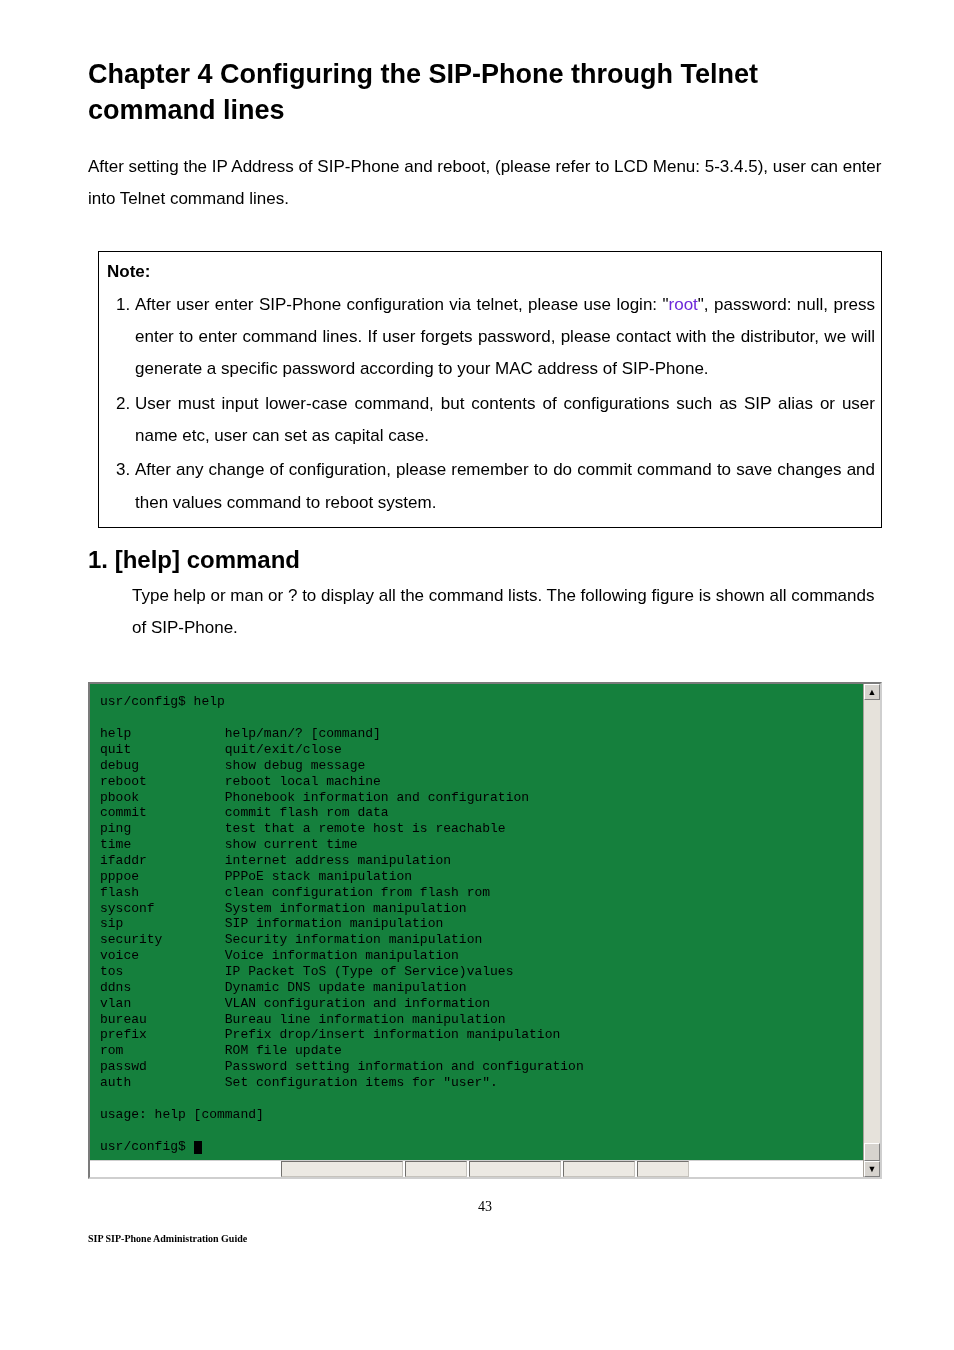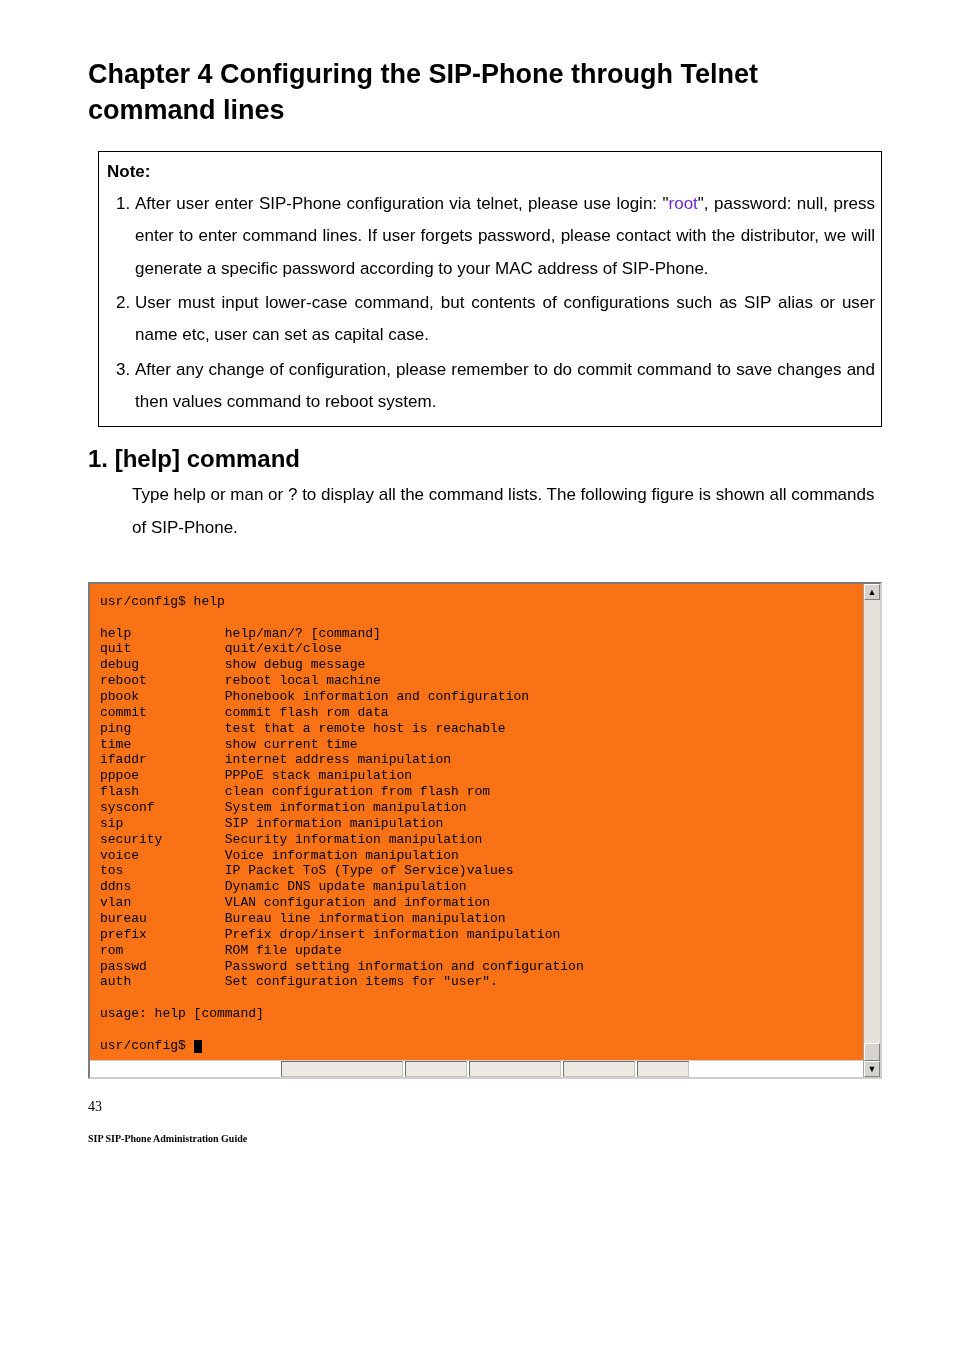--- a/index.html
+++ b/index.html
@@ -56,21 +56,21 @@
   }
   .section-body {
     font-size: 17px;
     line-height: 1.9;
     margin-left: 44px;
     margin-bottom: 38px;
   }
   
   .term-wrap {
     border: 2px inset #cfcfcf;
-    background: #f97316;
+    background: #15803d;
     position: relative;
     padding: 0;
     margin-top: 16px;
   }
   .term-inner {
     padding: 10px 14px 6px 10px;
     font-family: "Courier New", monospace;
     font-size: 13px;
     line-height: 1.22;
     white-space: pre;
@@ -113,39 +113,40 @@
   }
   .status-strip{
     height:16px;background:#fff;border-top:1px solid #cfcfcf;
     display:flex;gap:2px;padding:0 2px;align-items:stretch;
     justify-content:center;
   }
   .status-cell{
     border:1px inset #c6c3bd;height:14px;background:#ece9e3;
   }
   .page-num {
-    text-align: left;
+    text-align: center;
     font-size: 14px;
     margin-top: 20px;
     font-family: "Times New Roman", serif;
   }
   .footer {
     font-size: 10px;
     font-family: "Times New Roman", serif;
     font-weight: bold;
     margin-top: 18px;
   }
 </style>
 </head>
 <body>
 
 <div class="page">
 
   <div class="chapter-title">Chapter 4 Configuring the SIP-Phone through Telnet command lines</div>
 
+  <div class="intro">After setting the IP Address of SIP-Phone and reboot, (please refer to LCD Menu: 5-3.4.5), user can enter into Telnet command lines.</div>
 
   <div class="note-box">
     <div class="note-title">Note:</div>
     <ol class="note-list" id="note-list">
         <li>After user enter SIP-Phone configuration via telnet, please use login: "<span class="root">root</span>", password: null, press enter to enter command lines. If user forgets password, please contact with the distributor, we will generate a specific password according to your MAC address of SIP-Phone.</li>
         <li>User must input lower-case command, but contents of configurations such as SIP alias or user name etc, user can set as capital case.</li>
         <li>After any change of configuration, please remember to do <span class="bold">commit</span> command to save changes and then <span class="bold">values</span> command to reboot system.</li>
       </ol>
   </div>
 

